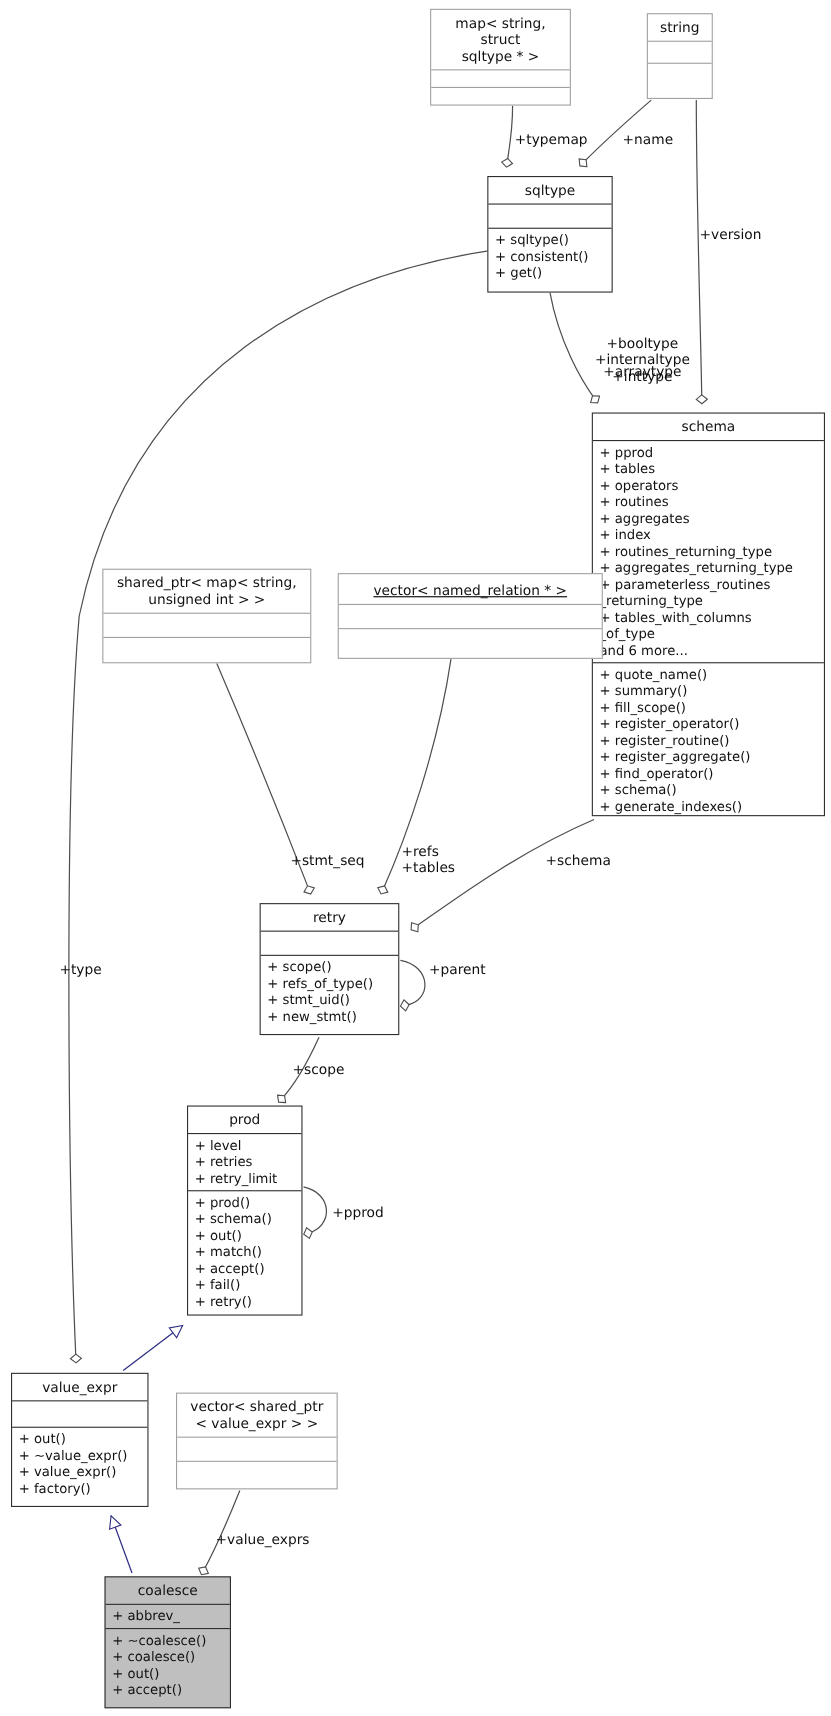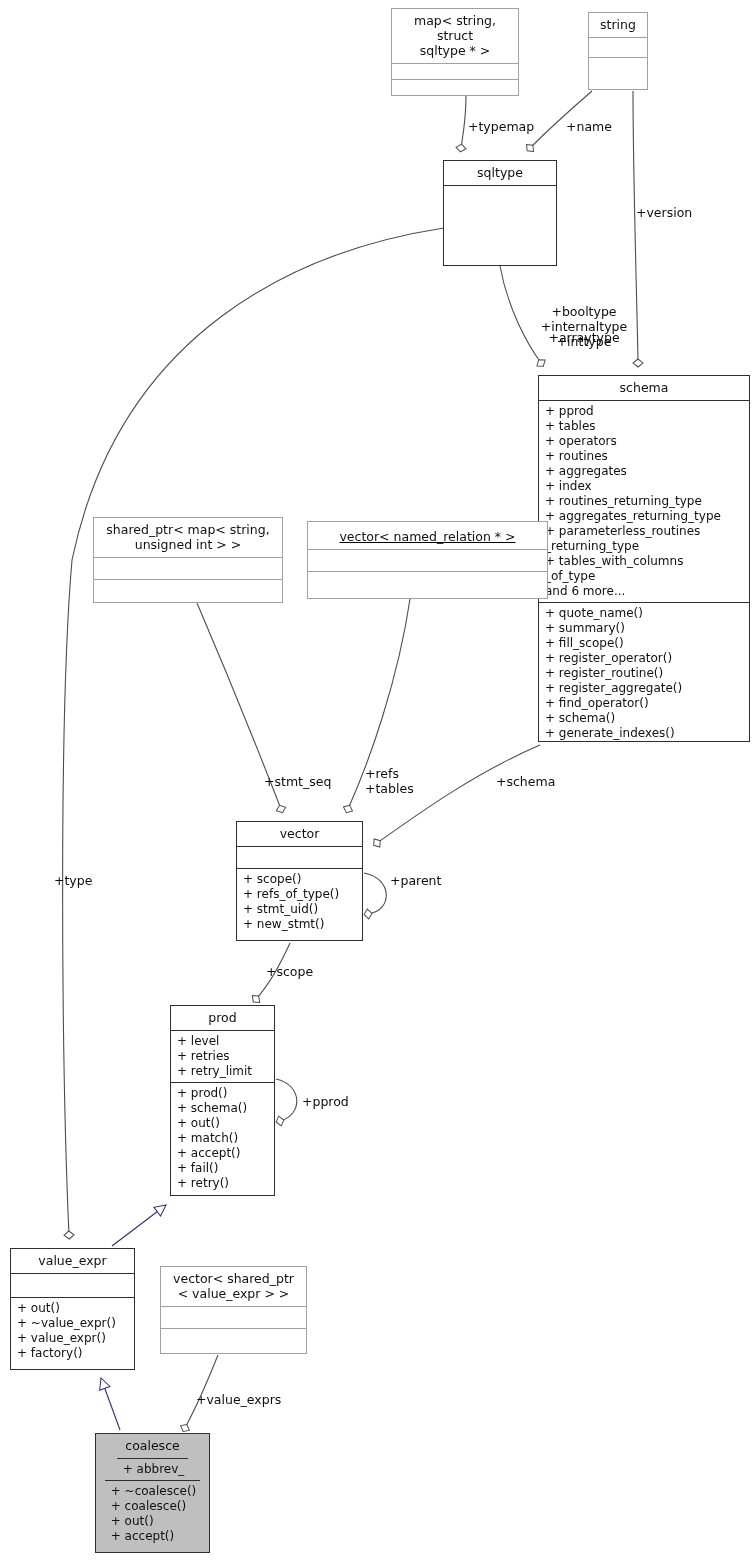--- a/index.html
+++ b/index.html
@@ -39,21 +39,20 @@
   }
   
   .node.ext {
     border: 1px solid #a0a0a0;
   }
   .node.ext > .compartment + .compartment {
     border-top: 1px solid #a0a0a0;
   }
   .node.highlight {
     background: #bfbfbf;
-    align-items: center;
   }
   .compartment {
     box-sizing: border-box;
   }
   .title {
     text-align: center;
     font-size: 12.5px;
     color: #101010;
     line-height: 15px;
     padding: 4px 4px 5px 4px;
@@ -141,20 +140,25 @@
 
   <div class="node ext" style="left:588px; top:12px; width:60px; height:78px;">
     <div class="compartment title">string</div>
     <div class="compartment members empty" style="height:20px;"></div>
     <div class="compartment members empty" style="height:20px;"></div>
   </div>
 
   <div class="node cls" style="left:443px; top:160px; width:114px; height:106px;">
     <div class="compartment title">sqltype</div>
     <div class="compartment members empty" style="height:22px;"></div>
+    <div class="compartment members">
+      <div class="member">+ sqltype()</div>
+      <div class="member">+ consistent()</div>
+      <div class="member">+ get()</div>
+    </div>
   </div>
 
   <div class="node cls" style="left:538px; top:375px; width:212px; height:367px;">
     <div class="compartment title">schema</div>
     <div class="compartment members">
       <div class="member">+ pprod</div>
       <div class="member">+ tables</div>
       <div class="member">+ operators</div>
       <div class="member">+ routines</div>
       <div class="member">+ aggregates</div>
@@ -187,21 +191,21 @@
     <div class="compartment members empty"></div>
   </div>
 
   <div class="node ext" style="left:307px; top:521px; width:241px; height:78px;text-decoration:underline;">
     <div class="compartment title" style="padding-top:7px;">vector&lt; named_relation * &gt;</div>
     <div class="compartment members empty" style="height:22px;"></div>
     <div class="compartment members empty" style="height:22px;"></div>
   </div>
 
   <div class="node cls" style="left:236px; top:821px; width:127px; height:120px;">
-    <div class="compartment title">vector</div>
+    <div class="compartment title">retry</div>
     <div class="compartment members empty" style="height:22px;"></div>
     <div class="compartment members">
       <div class="member">+ scope()</div>
       <div class="member">+ refs_of_type()</div>
       <div class="member">+ stmt_uid()</div>
       <div class="member">+ new_stmt()</div>
     </div>
   </div>
 
   <div class="node cls" style="left:170px; top:1005px; width:105px; height:191px;">

